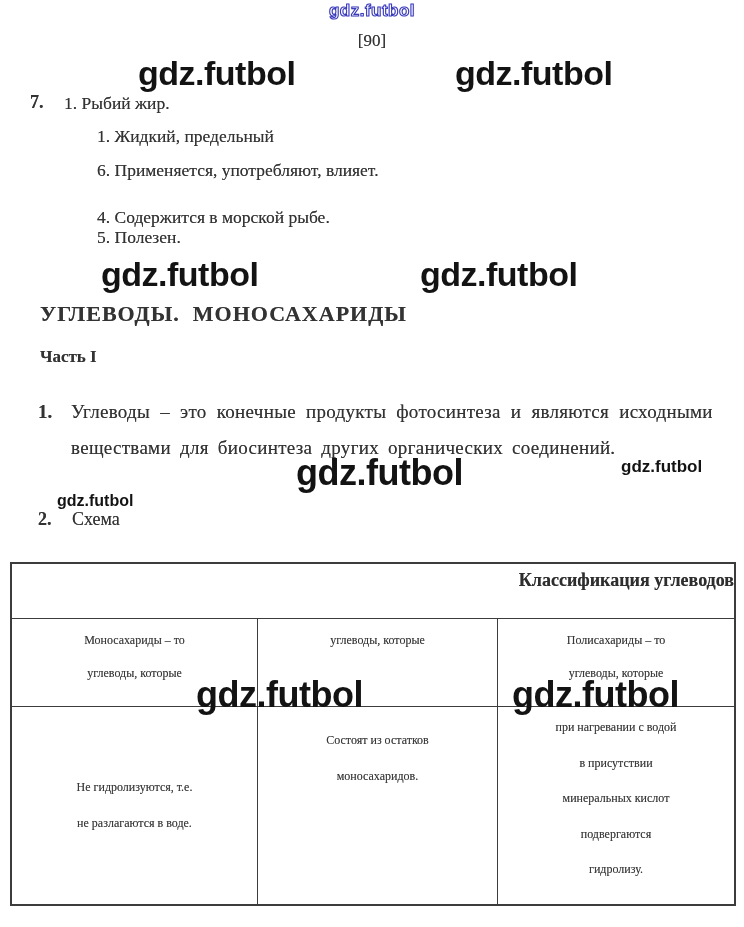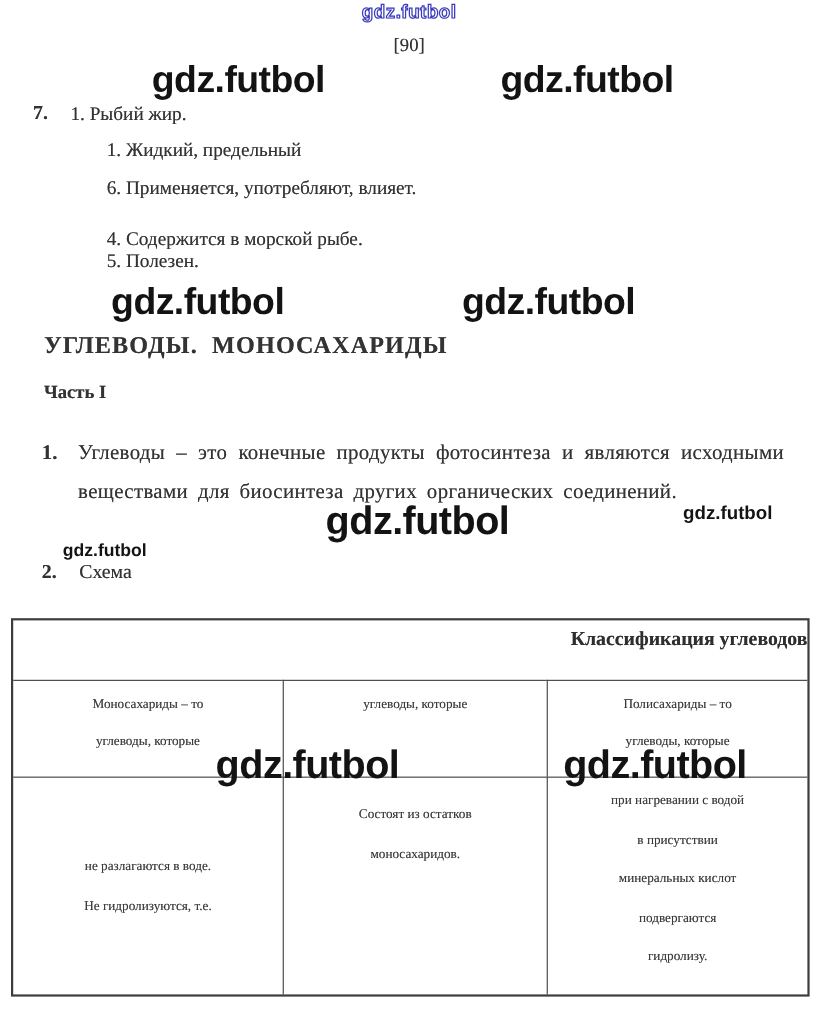--- a/index.html
+++ b/index.html
@@ -120,22 +120,22 @@
       <div class="t-cell">
         <div>углеводы, которые</div>
       </div>
       <div class="t-cell">
         <div>Полисахариды – то</div>
         <div>углеводы, которые</div>
       </div>
     </div>
     <div class="t-row t-row3">
       <div class="t-cell v-center">
+        <div>Не гидролизуются, т.е.</div>
         <div>не разлагаются в воде.</div>
-        <div>Не гидролизуются, т.е.</div>
       </div>
       <div class="t-cell pad-top">
         <div>Состоят из остатков</div>
         <div>моносахаридов.</div>
       </div>
       <div class="t-cell">
         <div>при нагревании с водой</div>
         <div>в присутствии</div>
         <div>минеральных кислот</div>
         <div>подвергаются</div>

